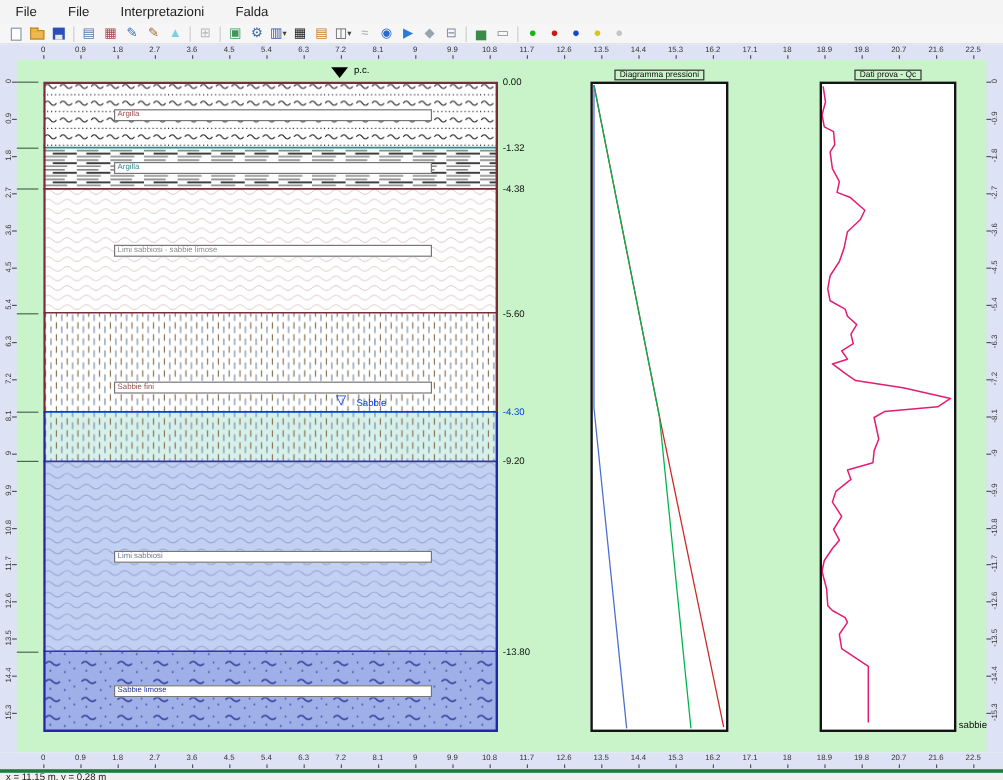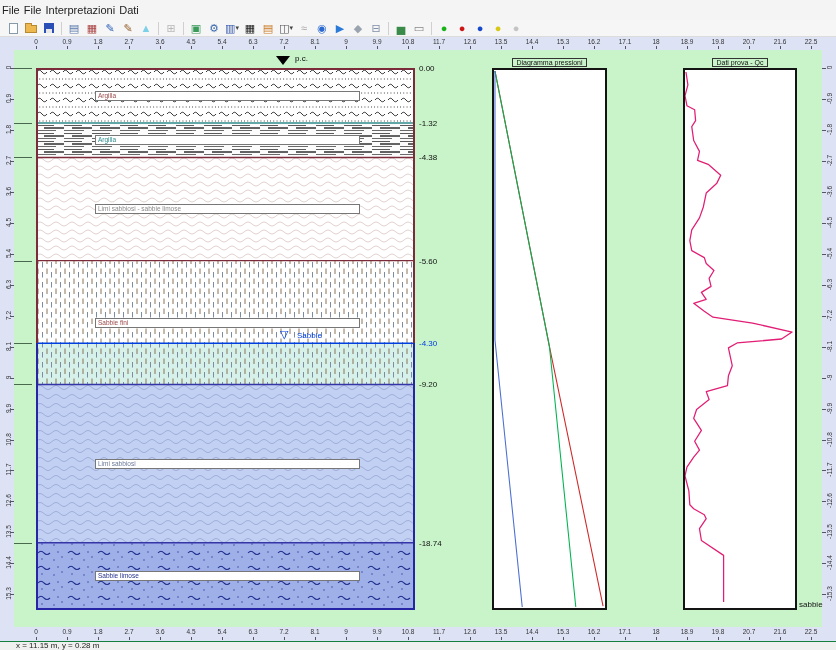--- a/index.html
+++ b/index.html
@@ -5,21 +5,21 @@
   * { margin:0; padding:0; box-sizing:border-box;
       font-family:"Liberation Sans","DejaVu Sans",sans-serif; }
   html,body { background:#d8d8d8; }
   .window { width:836px; height:650px; position:relative; background:#fff;
             overflow:hidden; }
 
   
   .menubar { position:absolute; left:0; top:0; width:836px; height:20px;
              background:#f4f4f4; display:flex; align-items:center;
              font-size:11px; color:#222; }
-  .mitem { padding:3px 2px; cursor:default;text-align:right; }
+  .mitem { padding:3px 13px; cursor:default;text-align:right; }
 
   
   .toolbar { position:absolute; left:0; top:20px; width:836px; height:17px;
              background:#f6f6f6; border-bottom:1px solid #dcdcdc;
              display:flex; align-items:center; padding-left:4px; }
   .tbtn { width:18px; height:15px; display:flex; align-items:center;
           justify-content:center; }
   .glyph { font-size:11px; line-height:1; }
   .caret { font-size:7px; color:#444; margin-left:0px; }
   .tsep { width:1px; height:13px; background:#d0d0d0; margin:0 3px; }
@@ -69,33 +69,33 @@
   
   .chart { position:absolute; top:18px; background:#fff; border:2px solid #141414; }
   .chart svg { display:block; }
   .chart-title-wrap { position:absolute; top:1px; text-align:center; }
   .chart-title { display:inline-block; border:1px solid #333; font-size:7px;
                  padding:0 3px; color:#111; }
   .qcmax { position:absolute; left:799px; top:550px; font-size:8px; color:#111; }
 
   
   .statusbar { position:absolute; left:0; top:641px; width:836px; height:9px;
-               background:#f0f0f0; border-top:1px solid #15803d;
-               font-size:8px; line-height:8px; color:#222; padding-left:16px; }
+               background:#f0f0f0; border-top:3px solid #15803d;
+               font-size:8px; line-height:8px; color:#222; padding-left:5px; }
 </style>
 </head>
 <body>
 
 <div class="window">
 
   <div class="menubar">
       <div class="mitem">File</div>
       <div class="mitem">File</div>
       <div class="mitem">Interpretazioni</div>
-      <div class="mitem">Dati</div>
+      <div class="mitem">Falda</div>
     </div>
 
   <div class="toolbar">
       <div class="tbtn">
         <span class="shape-page"></span>
       </div>
       <div class="tbtn">
         <span class="shape-folder"></span>
       </div>
       <div class="tbtn">
@@ -393,21 +393,21 @@
       <div class="depth-label" style="top: 69.04px;">-1.32</div>
       <div class="btick" style="top: 73.04px;"></div>
       <div class="depth-label" style="top: 103.44px;">-4.38</div>
       <div class="btick" style="top: 107.44px;"></div>
       <div class="depth-label" style="top: 206.64px;">-5.60</div>
       <div class="btick" style="top: 210.64px;"></div>
       <div class="depth-label" style="top: 289.2px; color: rgb(0, 64, 224);">-4.30</div>
       <div class="btick" style="top: 293.2px;"></div>
       <div class="depth-label" style="top: 330.48px;">-9.20</div>
       <div class="btick" style="top: 334.48px;"></div>
-      <div class="depth-label" style="top: 488.72px;">-18.74</div>
+      <div class="depth-label" style="top: 488.72px;">-13.80</div>
       <div class="btick" style="top: 492.72px;"></div>
       <div class="chart" style="left: 492px;">
         <svg width="111" height="538" viewBox="0 0 114 542" preserveAspectRatio="none">
           <polyline points="1,1 57,279 112,540" stroke="#d02828" stroke-width="1.1" fill="none" stroke-linejoin="round"></polyline>
           <polyline points="1,1 57,279 84,541" stroke="#00b550" stroke-width="1.1" fill="none" stroke-linejoin="round"></polyline>
           <polyline points="1,1 1,272 29,541" stroke="#4a6fd0" stroke-width="1.1" fill="none" stroke-linejoin="round"></polyline>
         </svg>
       </div>
       <div class="chart" style="left: 683px;">
         <svg width="110" height="538" viewBox="0 0 114 542" preserveAspectRatio="none">

